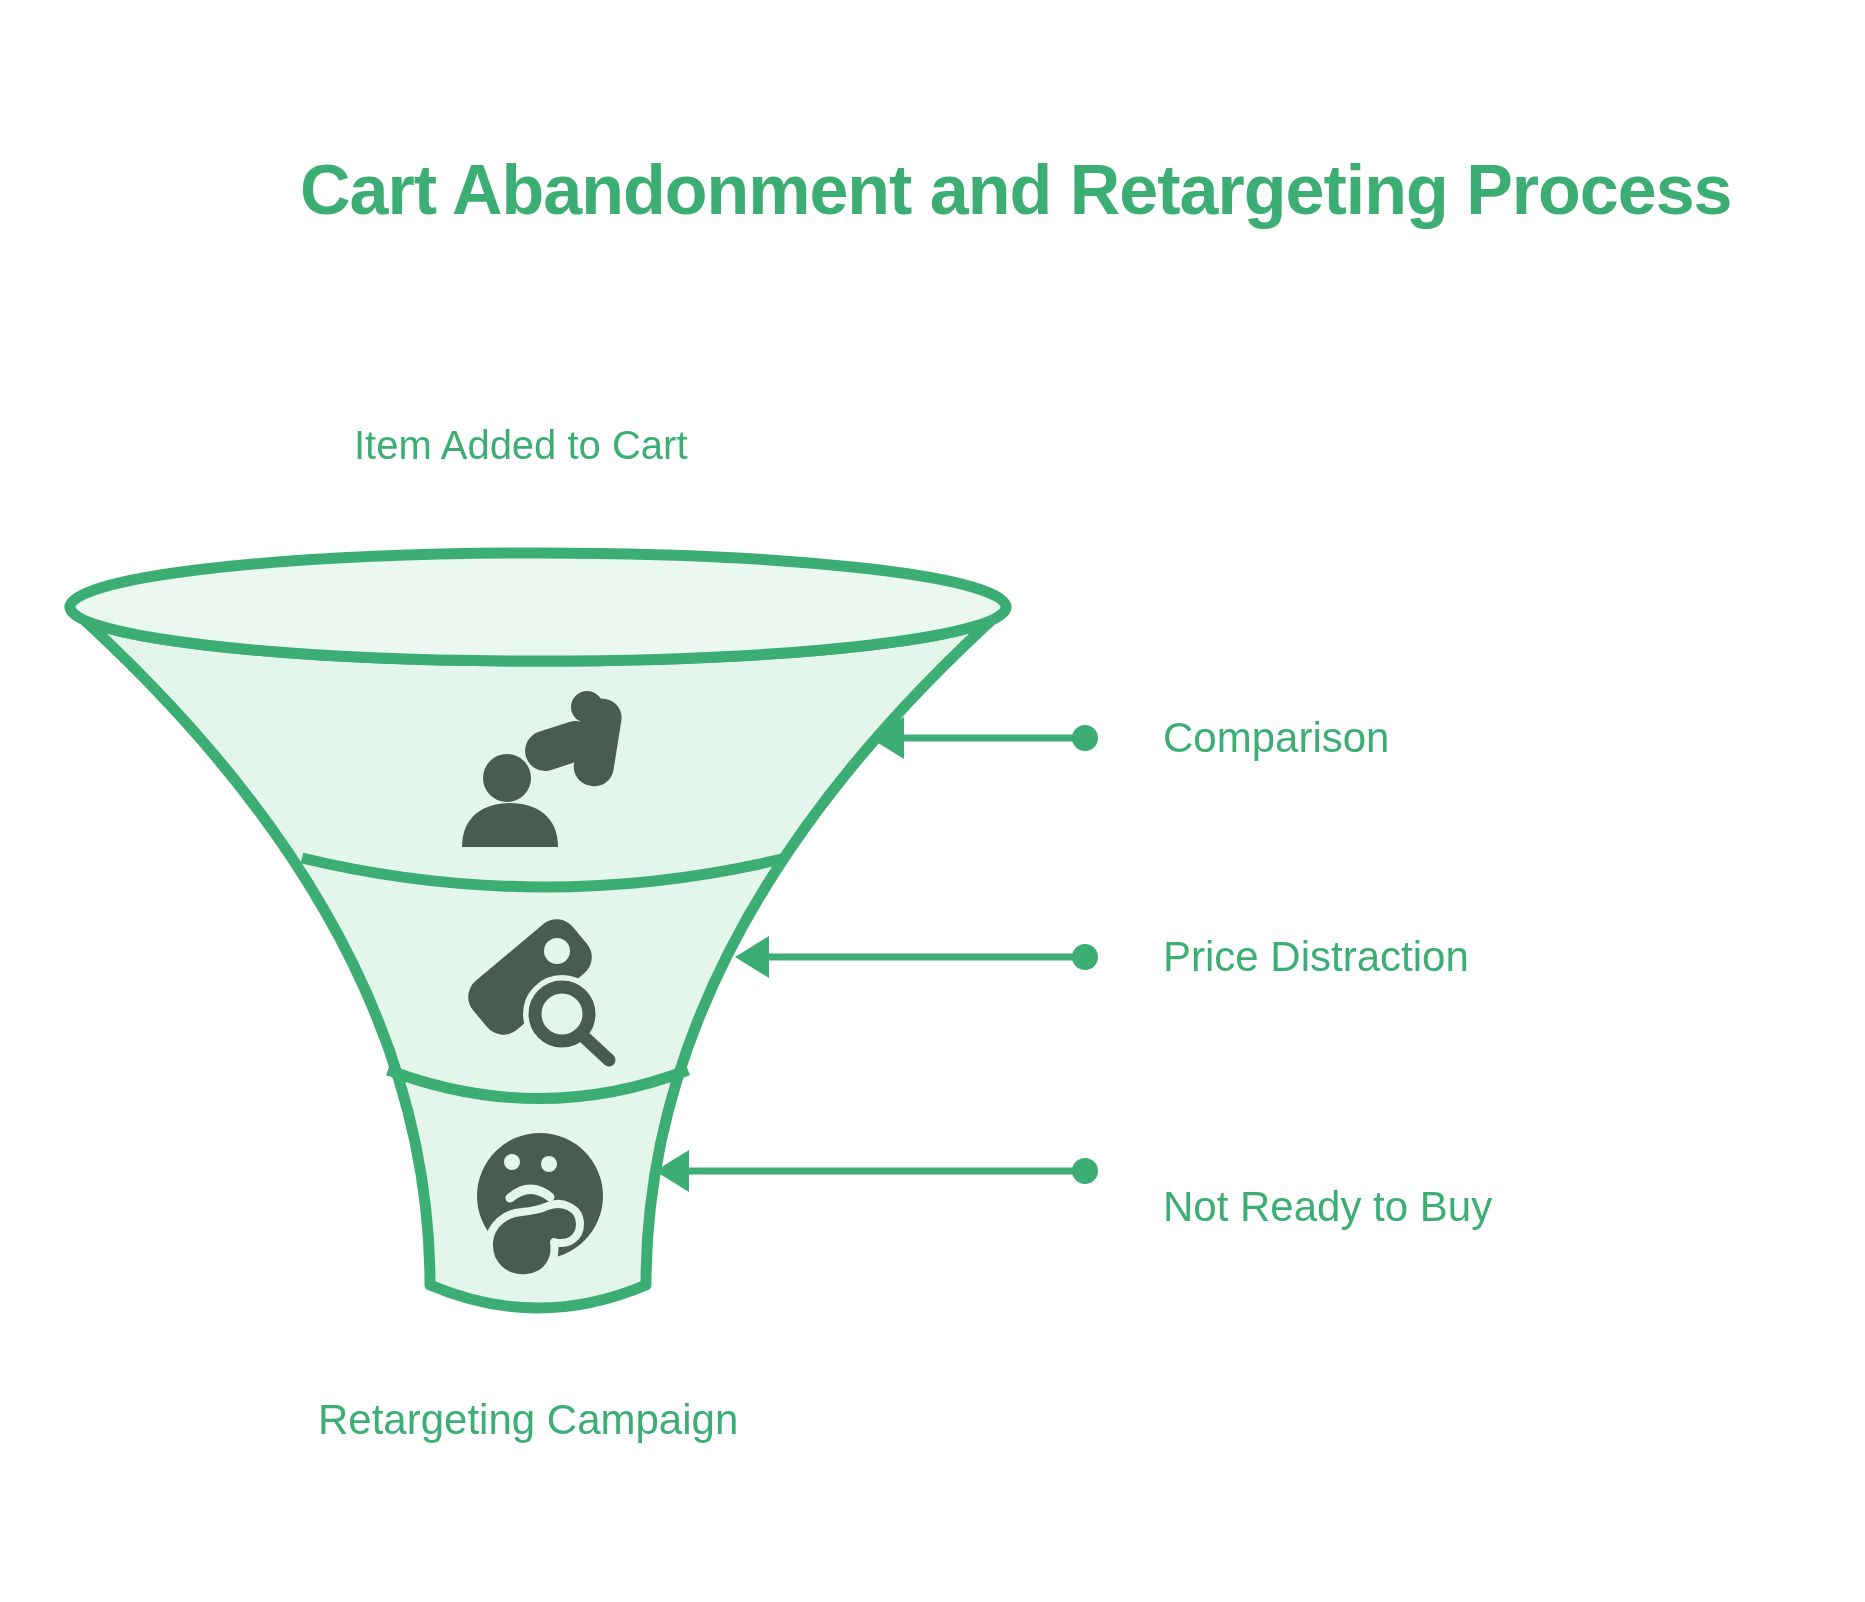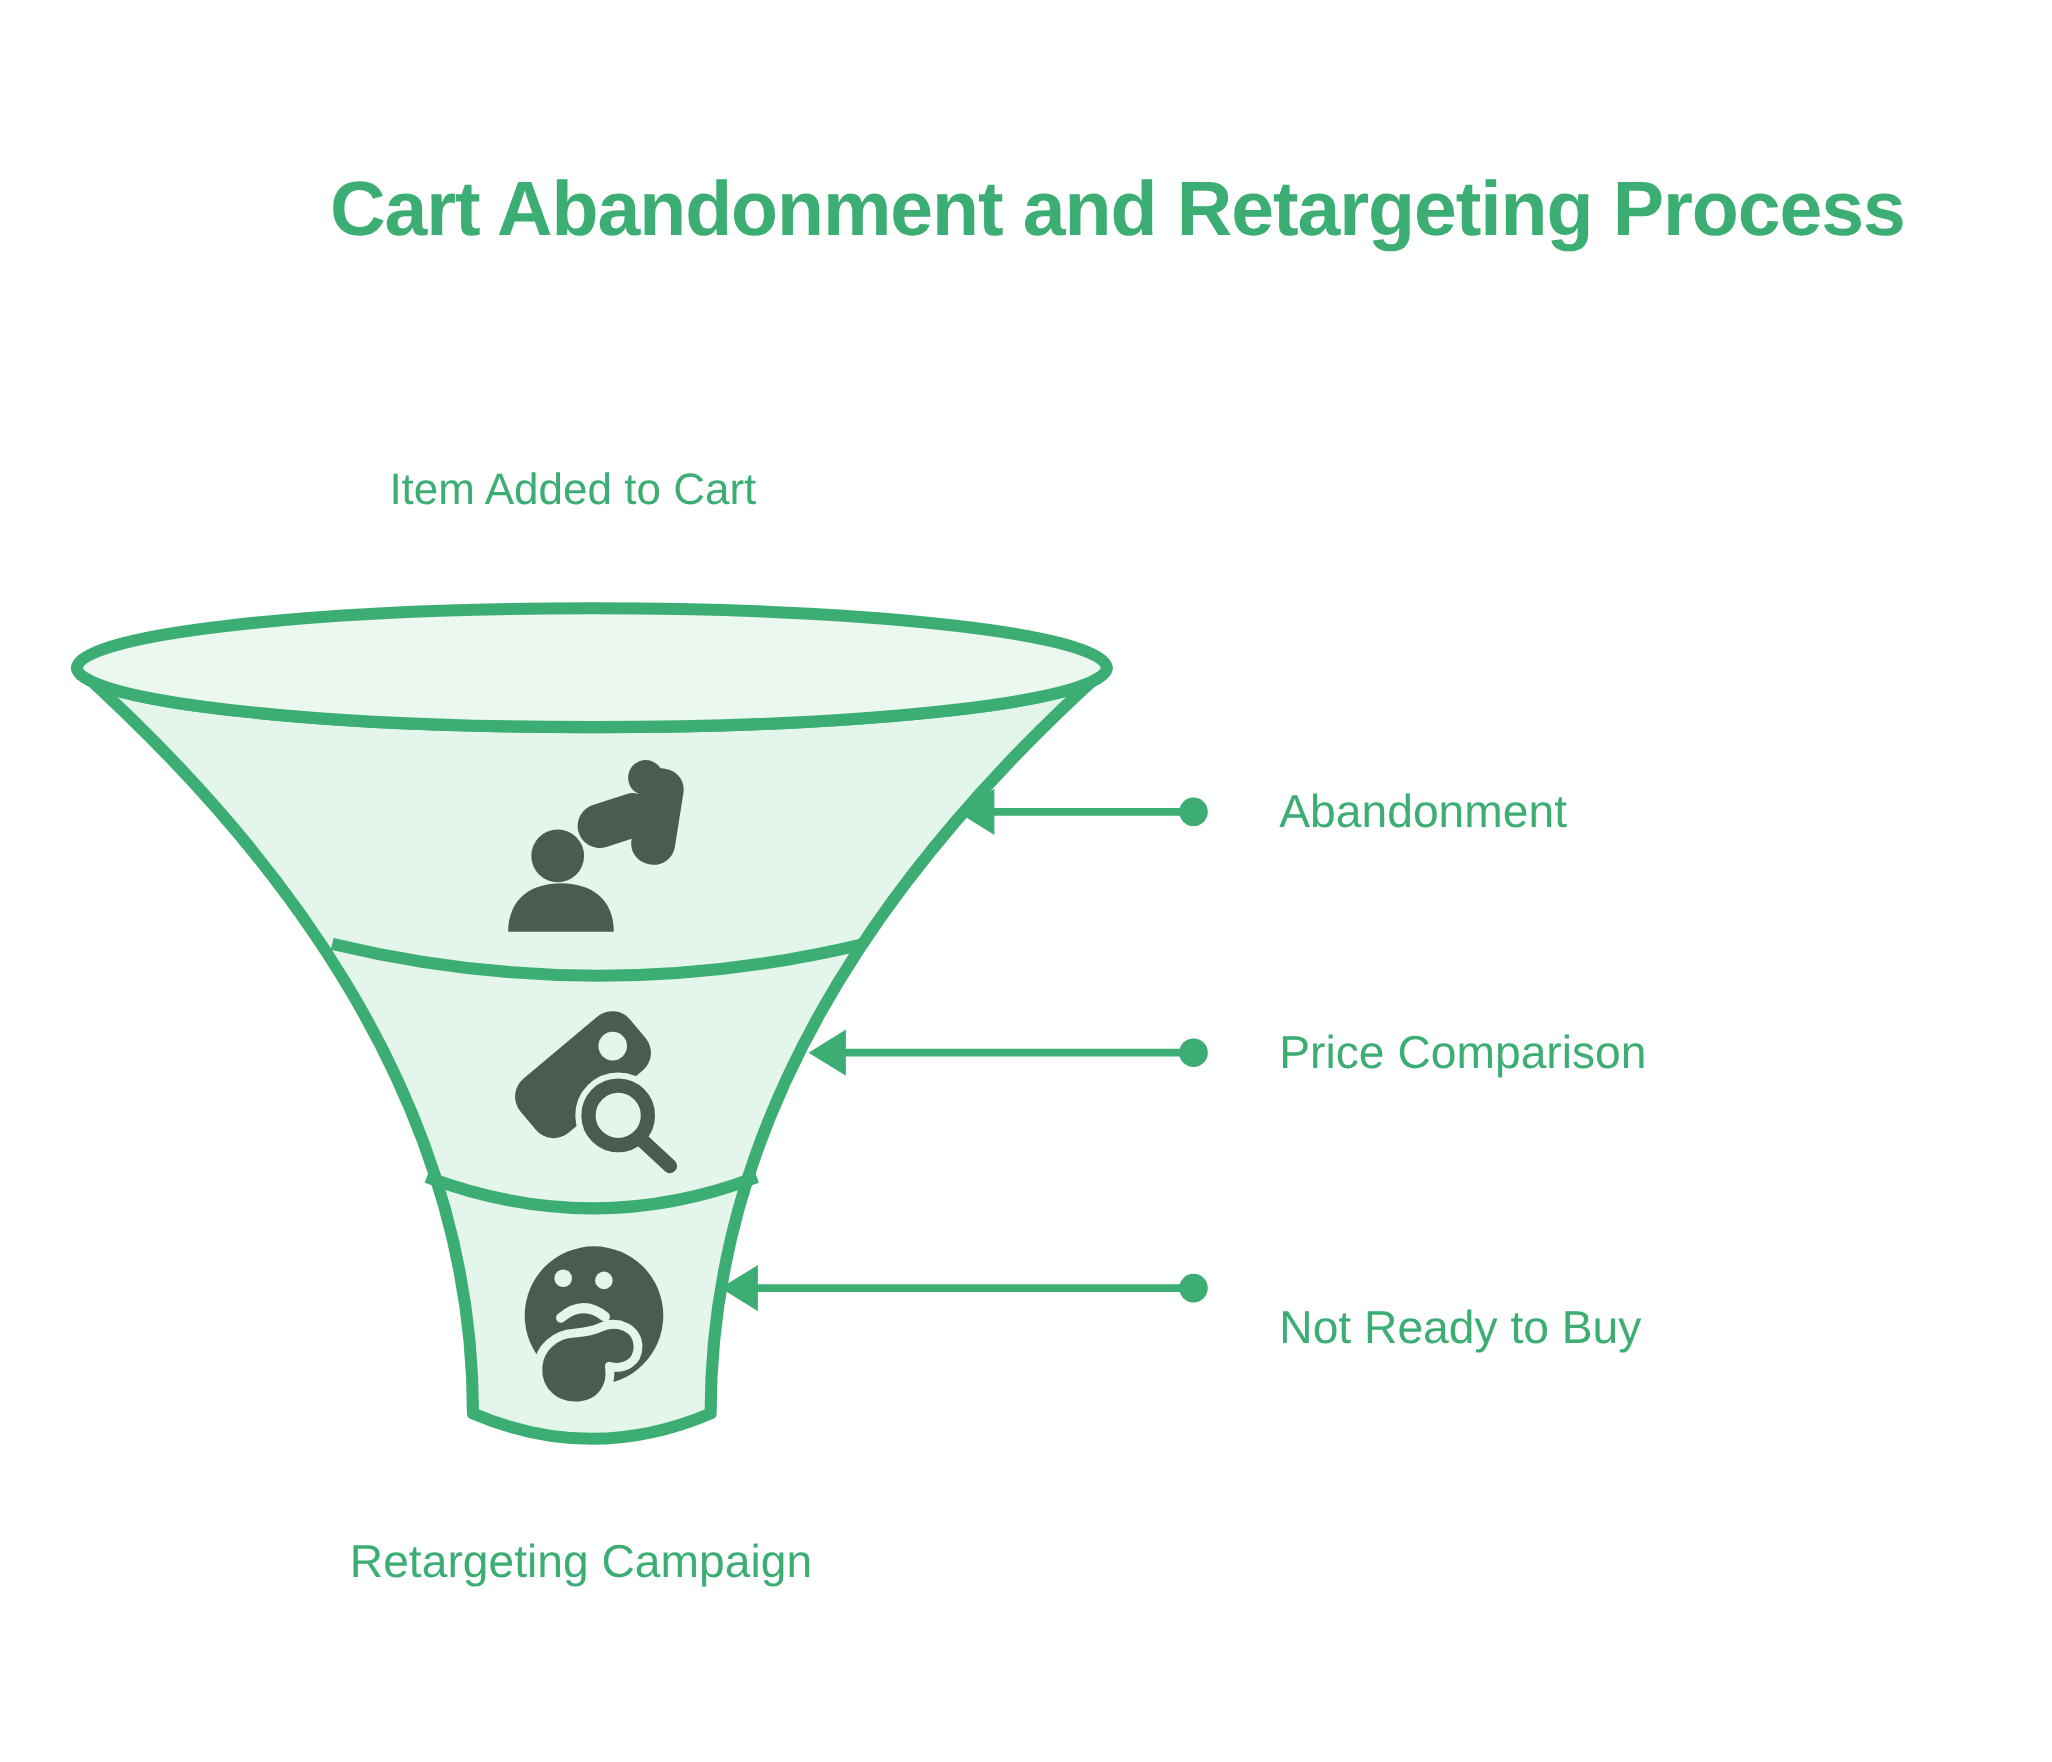--- a/index.html
+++ b/index.html
@@ -30,22 +30,22 @@
 </head>
 <body>
 
 <div class="stage">
 
   <div class="page-title">Cart Abandonment and Retargeting Process</div>
 
   <div class="flow-label exit-label">Retargeting Campaign</div>
   <div class="flow-label entry-label">Item Added to Cart</div>
 
-  <div class="flow-label stage-label stage-label-1">Abandonment</div>
-  <div class="flow-label stage-label stage-label-2">Price Comparison</div>
+  <div class="flow-label stage-label stage-label-1">Comparison</div>
+  <div class="flow-label stage-label stage-label-2">Price Distraction</div>
   <div class="flow-label stage-label stage-label-3">Not Ready to Buy</div>
 
   <svg class="diagram-svg" width="1865" height="1602" viewBox="0 0 1865 1602">
 
     <g>
       <path d="M 70 607
            C 240 760 430 990 430 1285
            Q 538 1331 646 1285
            C 646 990 836 760 1006 607
            A 468 54 0 0 1 70 607 Z" fill="#E4F5EB" stroke="#3CAE74" stroke-width="11" stroke-linejoin="round"></path>

